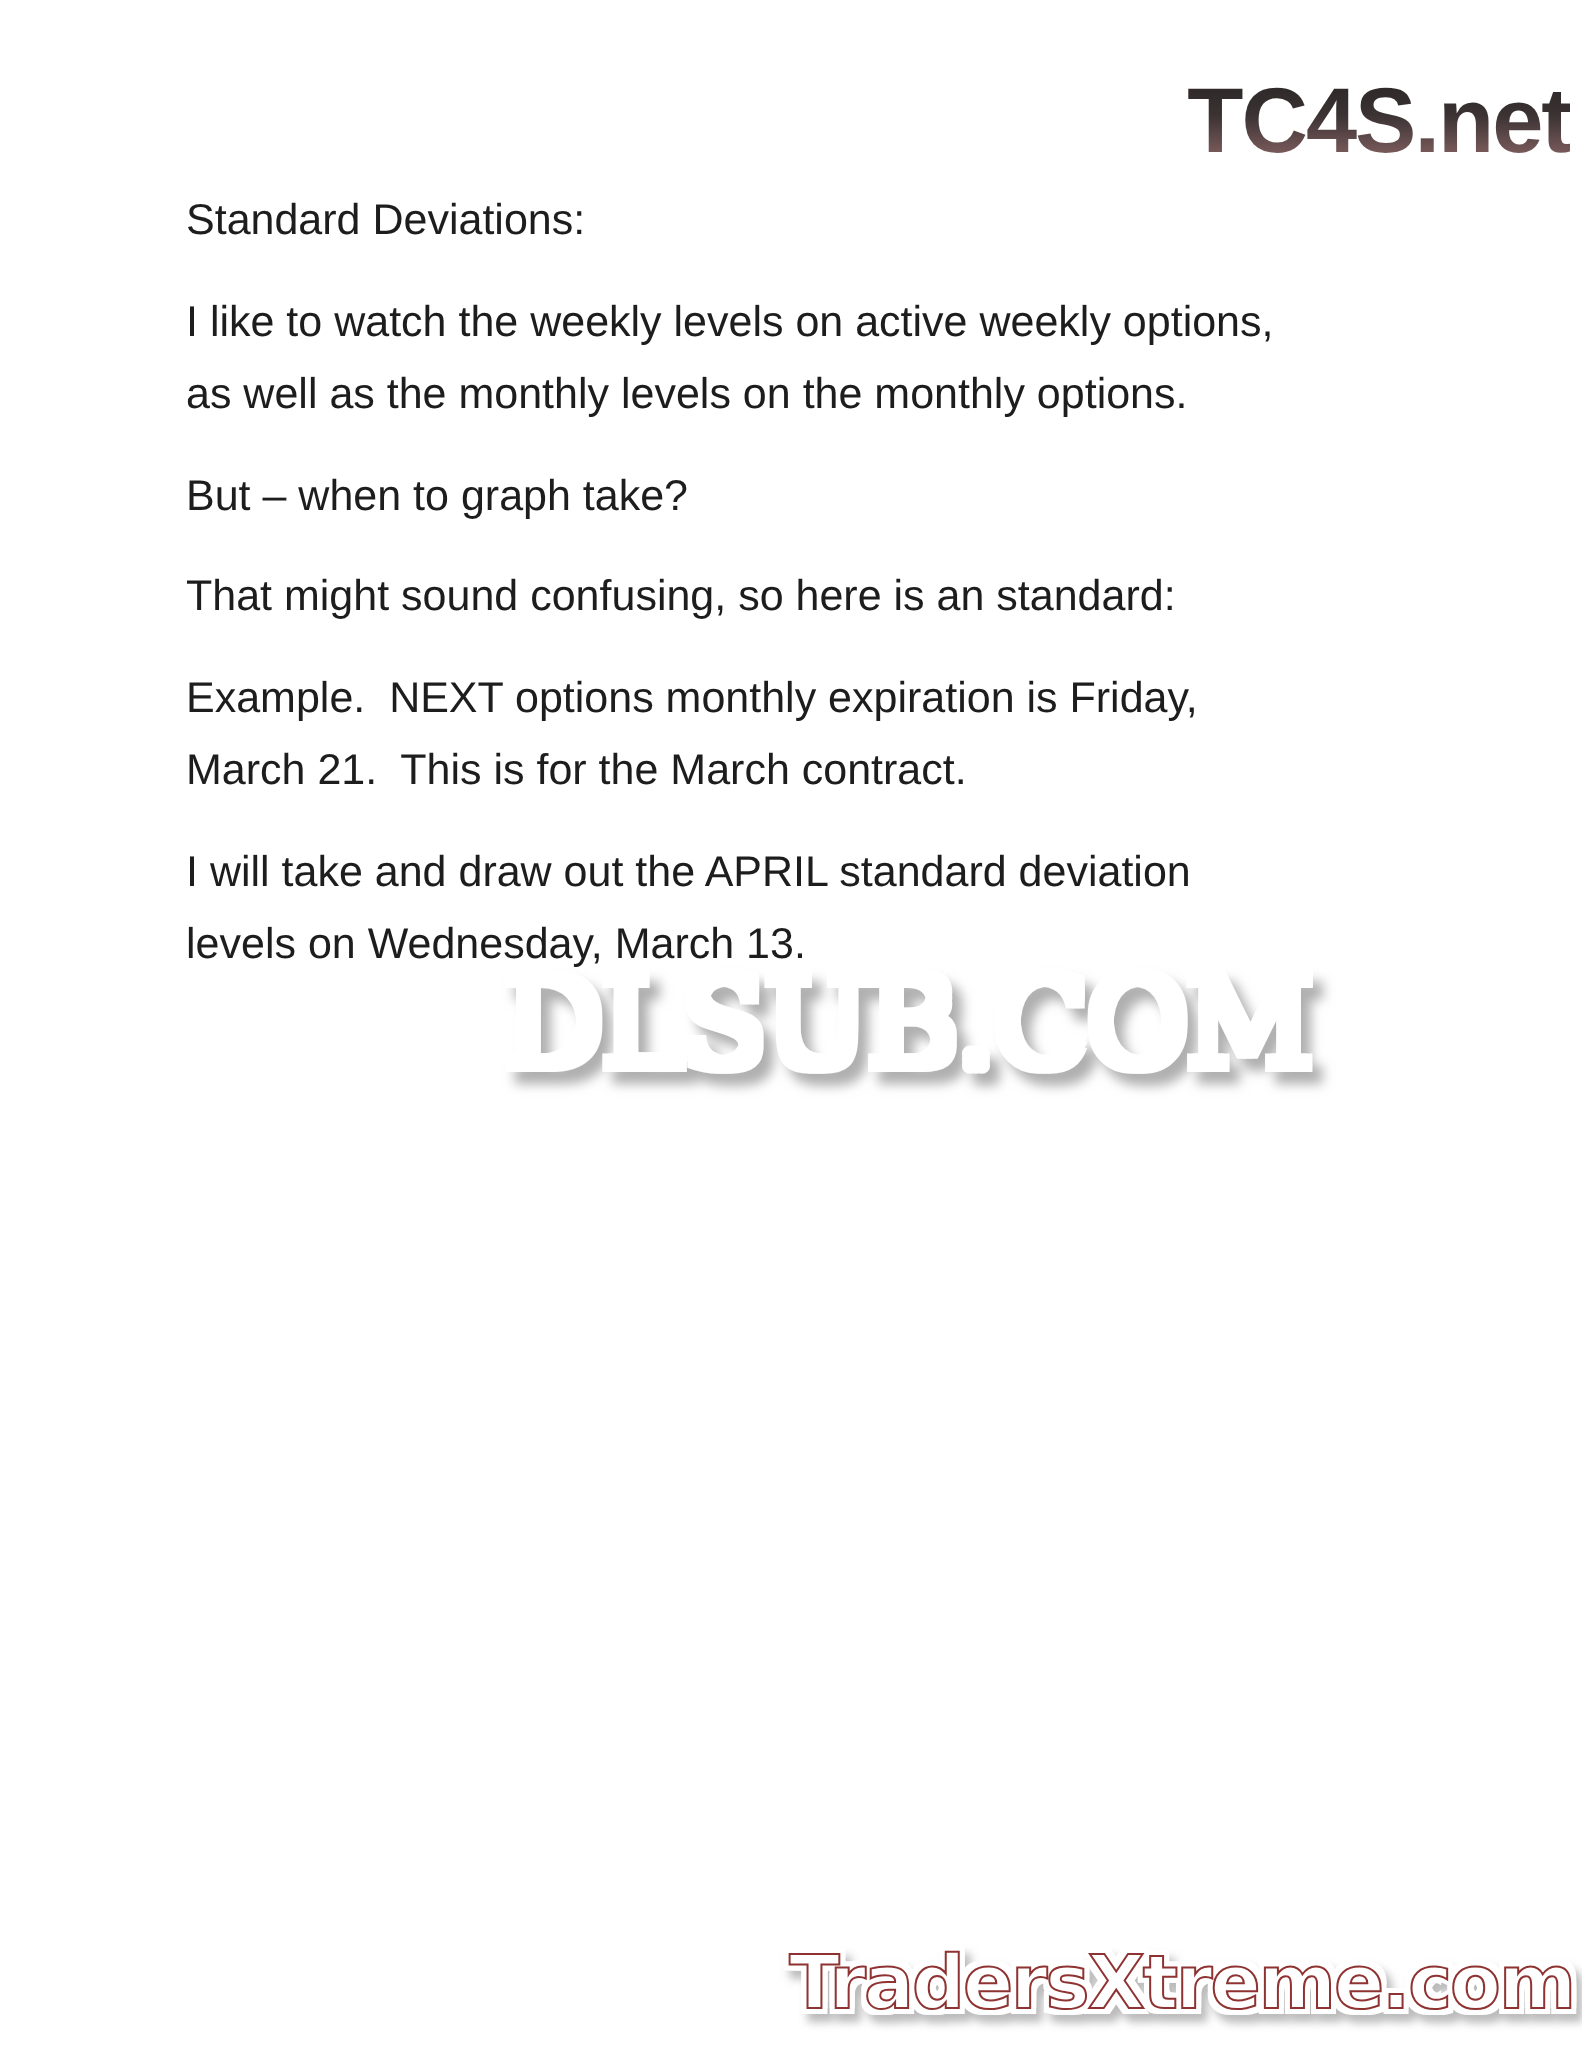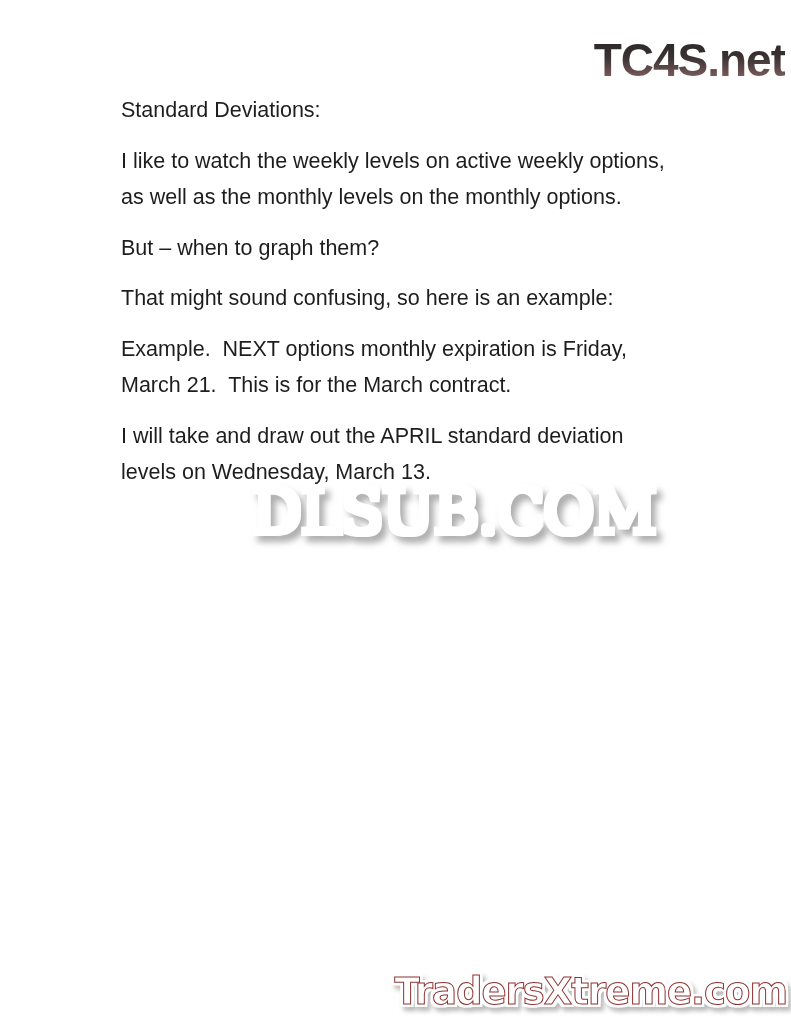--- a/index.html
+++ b/index.html
@@ -34,21 +34,20 @@
 
   
   .content {
     position: absolute;
     left: 93px;
     top: 92px;
     width: 660px;
     font-size: 21.5px;
     line-height: 36.5px;
     color: #1d1d1d;
-    margin-left: 28px;
   }
   .para {
     margin: 0 0 14px 0;
     white-space: pre-wrap;
   }
   .end-para {
     margin-top: 42px;
   }
 
   
@@ -100,22 +99,22 @@
 <body>
 
 <div class="page">
 
   <div class="tc4s-logo">TC4S.net</div>
 
   <div class="content">
     <p class="para">Standard Deviations:</p>
     <p class="para">I like to watch the weekly levels on active weekly options,
 as well as the monthly levels on the monthly options.</p>
-    <p class="para">But – when to graph them?</p>
-    <p class="para">That might sound confusing, so here is an example:</p>
+    <p class="para">But – when to graph take?</p>
+    <p class="para">That might sound confusing, so here is an standard:</p>
     <p class="para">Example.  NEXT options monthly expiration is Friday,
 March 21.  This is for the March contract.</p>
     <p class="para">I will take and draw out the APRIL standard deviation
 levels on Wednesday, March 13.</p>
   </div>
 
   <div class="dlsub-watermark">DLSUB.COM</div>
 
   <div class="tx-logo">TradersXtreme.com</div>
 

